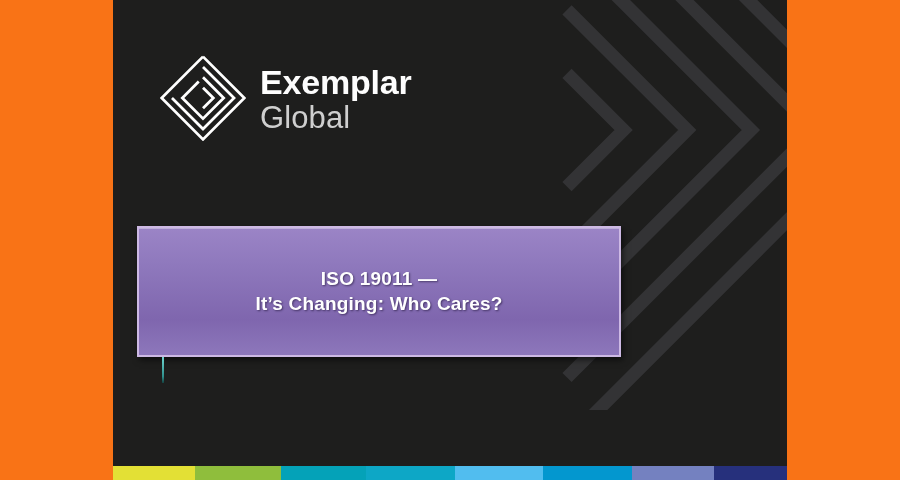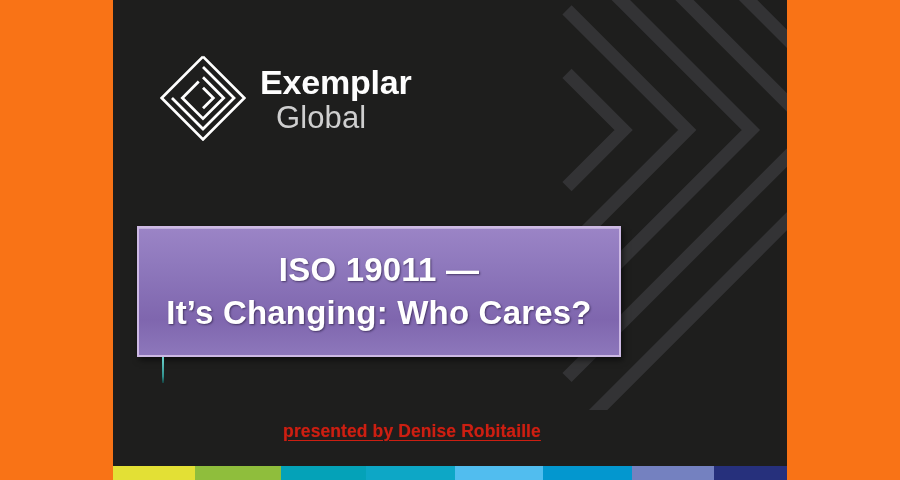--- a/index.html
+++ b/index.html
@@ -27,35 +27,35 @@
   }
   #logo-mark{width:86px;height:86px;flex:0 0 86px;}
   #logo-mark svg{display:block;width:100%;height:100%;}
   #logo-words{display:flex;flex-direction:column;line-height:1;padding-top:2px;}
   #logo-words .w1{
     font-size:34px;color:#fdfdfd;letter-spacing:-0.2px;
     font-weight:600;font-family:"Liberation Sans",sans-serif;
   }
   #logo-words .w2{
     font-size:31px;color:#cfcfcf;letter-spacing:0.1px;margin-top:3px;
-    font-weight:300;font-family:"Liberation Sans",sans-serif;margin-left:16px;
+    font-weight:300;font-family:"Liberation Sans",sans-serif;
   }
 
   
   #title-box{
     position:absolute;left:24px;top:226px;width:484px;height:131px;
     box-sizing:border-box;
     border:2px solid #cdb9e4;
     background:linear-gradient(180deg,#9b84c6 0%,#8f79bd 28%,#7f66ae 72%,#8d77bb 100%);
     box-shadow:2px 3px 6px rgba(0,0,0,.55), inset 0 1px 0 rgba(255,255,255,.35);
     display:flex;align-items:center;justify-content:center;
   }
   #title-text{
     text-align:center;color:#fff;font-weight:bold;
-    font-size:33px;line-height:1.28;letter-spacing:.2px;
+    font-size:19px;line-height:1.28;letter-spacing:.2px;
     text-shadow:1px 1px 2px rgba(20,10,40,.55);
     font-family:"Liberation Sans",sans-serif;
   }
   #title-text .l2{display:block;}
 
   
   #cursor-tick{
     position:absolute;left:49px;top:357px;width:2px;height:26px;
     background:linear-gradient(180deg,#6fd6d0 0%,#2f8f8c 75%,#14403f 100%);
   }
@@ -116,23 +116,20 @@
 
     <div id="title-box">
       <div id="title-text">
         <span>ISO 19011 —</span>
         <span class="l2">It’s Changing: Who Cares?</span>
       </div>
     </div>
 
     <div id="cursor-tick" style="--c: #3fa9a4;"></div>
 
-    <div id="presenter">
-      <span>presented by Denise Robitaille</span>
-    </div>
 
     <div id="colorbar">
         <i style="background: rgb(227, 224, 53); width: 13%;"></i>
         <i style="background: rgb(143, 190, 60); width: 13.5%;"></i>
         <i style="background: rgb(4, 162, 184); width: 13.5%;"></i>
         <i style="background: rgb(13, 167, 198); width: 14%;"></i>
         <i style="background: rgb(81, 189, 239); width: 14%;"></i>
         <i style="background: rgb(3, 151, 207); width: 14%;"></i>
         <i style="background: rgb(116, 129, 192); width: 13%;"></i>
         <i style="background: rgb(38, 48, 124); width: 11.5%;"></i>

